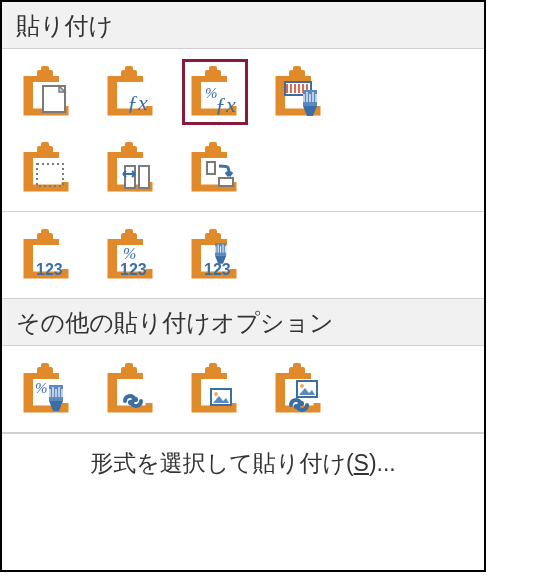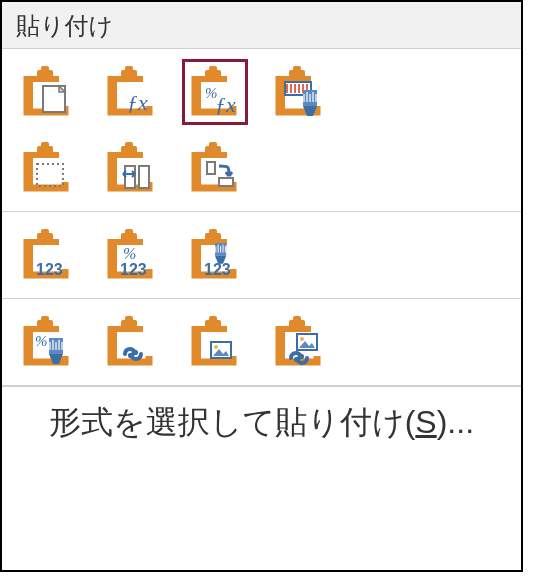--- a/index.html
+++ b/index.html
@@ -6,21 +6,21 @@
     margin: 0;
     padding: 0;
     width: 546px;
     height: 576px;
     background: #fff;
     font-family: "Meiryo UI", "Yu Gothic UI", "MS PGothic", sans-serif;
     color: #333;
   }
   .panel {
     border: 2px solid #000;
-    width: 523px;
+    width: 486px;
     height: 572px;
     box-sizing: border-box;
     display: flex;
     flex-direction: column;
   }
   .section-header {
     background: #f1f1f1;
     padding: 8px 14px 6px 14px;
     font-size: 24px;
     font-weight: 500;
@@ -44,21 +44,21 @@
     justify-content: center;
     cursor: pointer;
     border: 3px solid transparent;
     box-sizing: border-box;
   }
   .iconbtn.selected {
     border: 3px solid #8a1a3a;
   }
   .footer {
     padding: 14px 10px 12px 10px;
-    font-size: 32px;
+    font-size: 23px;
     text-align: center;
     border-top: 1px solid #d0d0d0;
     cursor: pointer;
   }
   .footer .u { text-decoration: underline; }
   svg { display: block; }
 </style>
 </head>
 <body>
 
@@ -195,20 +195,23 @@
           <use href="#clip-base"></use>
           <g transform="translate(26,14) scale(0.8)">
               <use href="#brush"></use>
             </g>
           <text x="15" y="46" font-family="Arial,sans-serif" font-weight="bold" font-size="16" fill="#3a6ea5">123</text>
         </svg>
       </div>
     </div>
   </div>
 
+  <div class="section-header">
+    <span>その他の貼り付けオプション</span>
+  </div>
   <div class="section-body">
     <div class="row">
 
       <div class="iconbtn">
         <svg width="52" height="52" viewBox="0 0 52 52">
           <use href="#clip-base"></use>
           <text x="14" y="30" font-family="Georgia,serif" font-style="italic" font-size="15" fill="#3a6ea5">%</text>
           <g transform="translate(28,22)">
               <use href="#brush"></use>
             </g>

